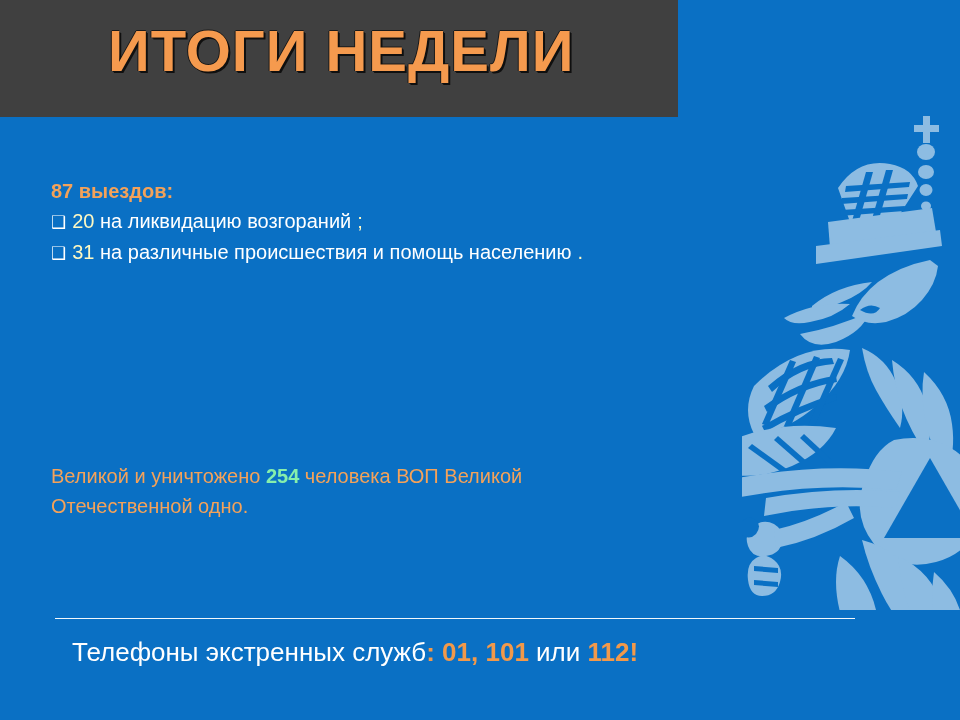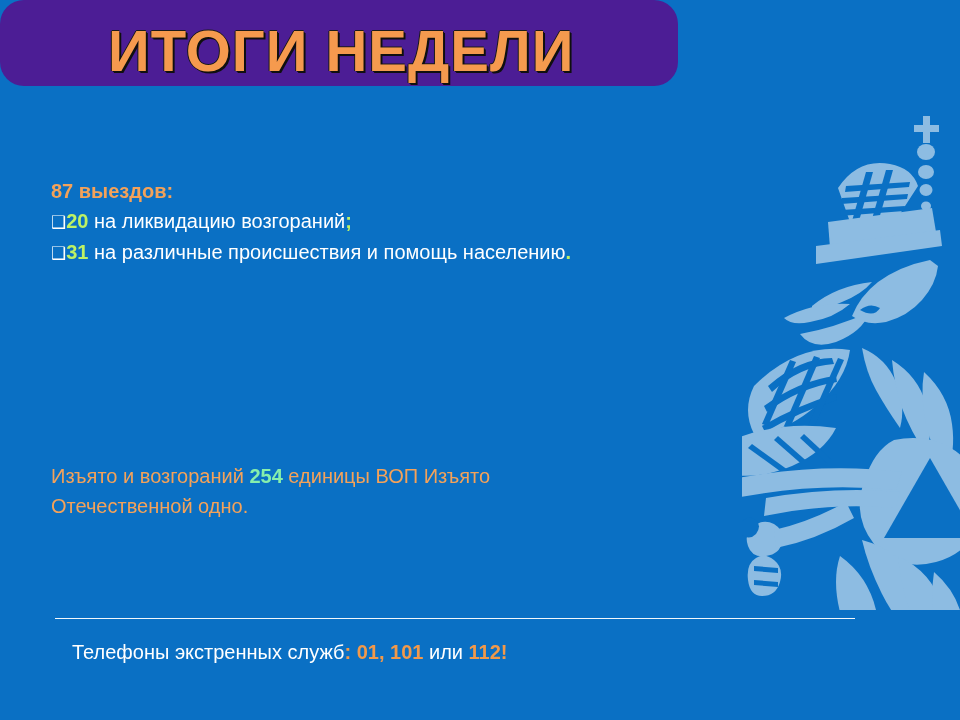--- a/index.html
+++ b/index.html
@@ -16,23 +16,22 @@
     font-family: "Liberation Sans", sans-serif;
     -webkit-font-smoothing: antialiased;
   }
 
   
   #header-band {
     position: absolute;
     left: 0;
     top: 0;
     width: 678px;
-    height: 86px;
-    background: #4c1d95;
-    border-radius: 24px;
+    height: 117px;
+    background: #404040;
   }
   #slide-title {
     position: absolute;
     left: 108px;
     top: 20px;
     width: 560px;
     font-size: 58px;
     font-weight: bold;
     letter-spacing: 1px;
     line-height: 62px;
@@ -65,21 +64,21 @@
   }
   .line {
     font-size: 20px;
     line-height: 30px;
     color: #ffffff;
     white-space: nowrap;
   }
   .line.orange { color: #f4a259; }
   .line.bold   { font-weight: bold; }
   .hl-orange   { color: #86efac; font-weight: bold; }
-  .hl-white    { color: #bef264; font-weight: bold; }
+  .hl-white    { color: #fef9c3; font-weight: normal; margin-left: 6px; }
   .sq {
     font-family: "DejaVu Sans", sans-serif;
     font-size: 17px;
     letter-spacing: 0;
   }
 
   #block-calls     { top: 176px; }
   #block-fires     { top: 326px; }
   #block-water     { top: 461px; }
 
@@ -90,21 +89,21 @@
     top: 618px;
     width: 800px;
     height: 1px;
     background: #ffffff;
     opacity: .95;
   }
   #footer-text {
     position: absolute;
     left: 72px;
     top: 637px;
-    font-size: 20px;
+    font-size: 26px;
     line-height: 30px;
     color: #ffffff;
     white-space: nowrap;
   }
   #footer-text .num { color: #f2994a; font-weight: bold; }
   #footer-text .lbl { font-weight: normal; }
 </style>
 </head>
 <body>
 
@@ -196,21 +195,21 @@
       <span class="sq">❑</span><span class="hl-white">20</span><span> на ликвидацию возгораний</span><span class="hl-white">;</span>
     </div>
     <div class="line">
       <span class="sq">❑</span><span class="hl-white">31</span><span> на различные происшествия и помощь населению</span><span class="hl-white">.</span>
     </div>
   </div>
 
 
   <div class="block" id="block-water">
     <div class="line orange">
-      <span>Изъято и возгораний </span><span class="hl-orange">254</span><span> единицы ВОП Изъято</span>
+      <span>Великой и уничтожено </span><span class="hl-orange">254</span><span> человека ВОП Великой</span>
     </div>
     <div class="line orange">Отечественной одно.</div>
   </div>
 
   <div id="footer-rule"></div>
   <div id="footer-text">
     <span class="lbl">Телефоны экстренных служб</span><span class="num">: </span><span class="num">01, 101</span><span class="lbl"> или </span><span class="num">112!</span>
   </div>
 
 </div>

